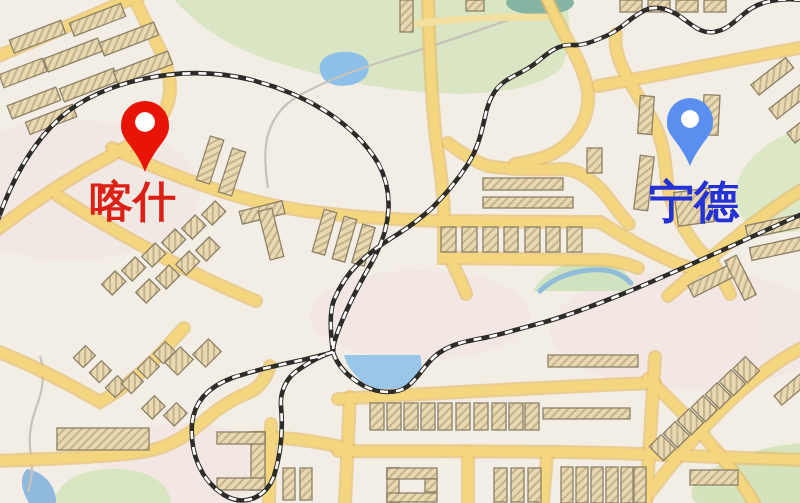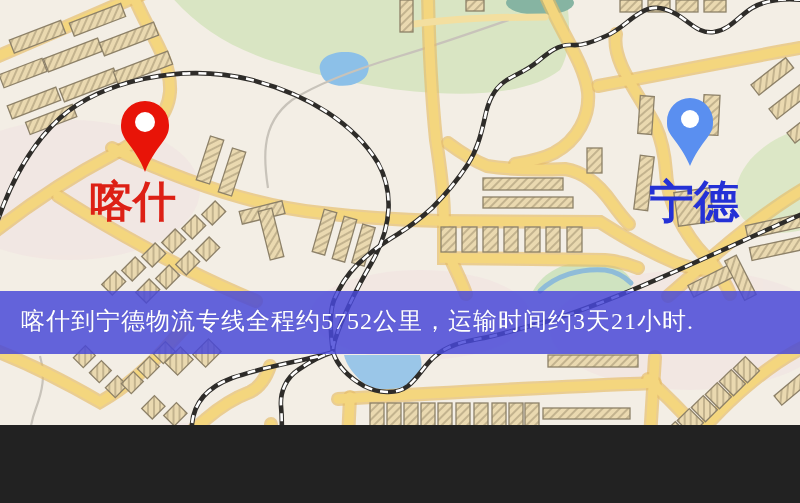--- a/index.html
+++ b/index.html
@@ -1,17 +1,17 @@
 <!DOCTYPE html>
 <html><head>
 <meta charset="utf-8">
 <style>
   html,body{margin:0;padding:0;background:#222;}
   .stage{
-    position:relative;width:800px;height:425px;overflow:hidden;
+    position:relative;width:800px;height:503px;overflow:hidden;
     font-family:"Liberation Sans",sans-serif;background:#15803d;
   }
   .stage svg{position:absolute;left:0;top:0;display:block;}
   .banner{
     position:absolute;left:0;top:291px;width:800px;height:63px;
     display:flex;align-items:center;box-sizing:border-box;padding:0 10px 4px 21px;
   }
   .banner-text{
     font-family:"Liberation Serif",serif;
     font-size:24px;letter-spacing:1px;white-space:nowrap;
@@ -261,17 +261,14 @@
 
   <g>
     <path d="M 145,172 C 140,159 134,151 128,143 C 122,135 121,131 121,125 A 24,24 0 1 1 169,125 C 169,131 168,135 162,143 C 156,151 150,159 145,172 Z" fill="#e81408"></path>
     <circle cx="145" cy="122" r="10" fill="#ffffff"></circle>
   </g>
 
   <text class="pin-label" x="133" y="216" font-size="43" text-anchor="middle" fill="#dd2015">喀什</text>
   <text class="pin-label" x="694" y="217" font-size="45" text-anchor="middle" fill="#2431d6">宁德</text>
 </svg>
 
-<div class="banner" style="background-color: rgba(72, 72, 216, 0.84);">
-  <span class="banner-text" style="color: rgb(255, 255, 255);">喀什到宁德物流专线全程约5752公里，运输时间约3天21小时.</span>
+
 </div>
 
-</div>
-
 </body></html>

